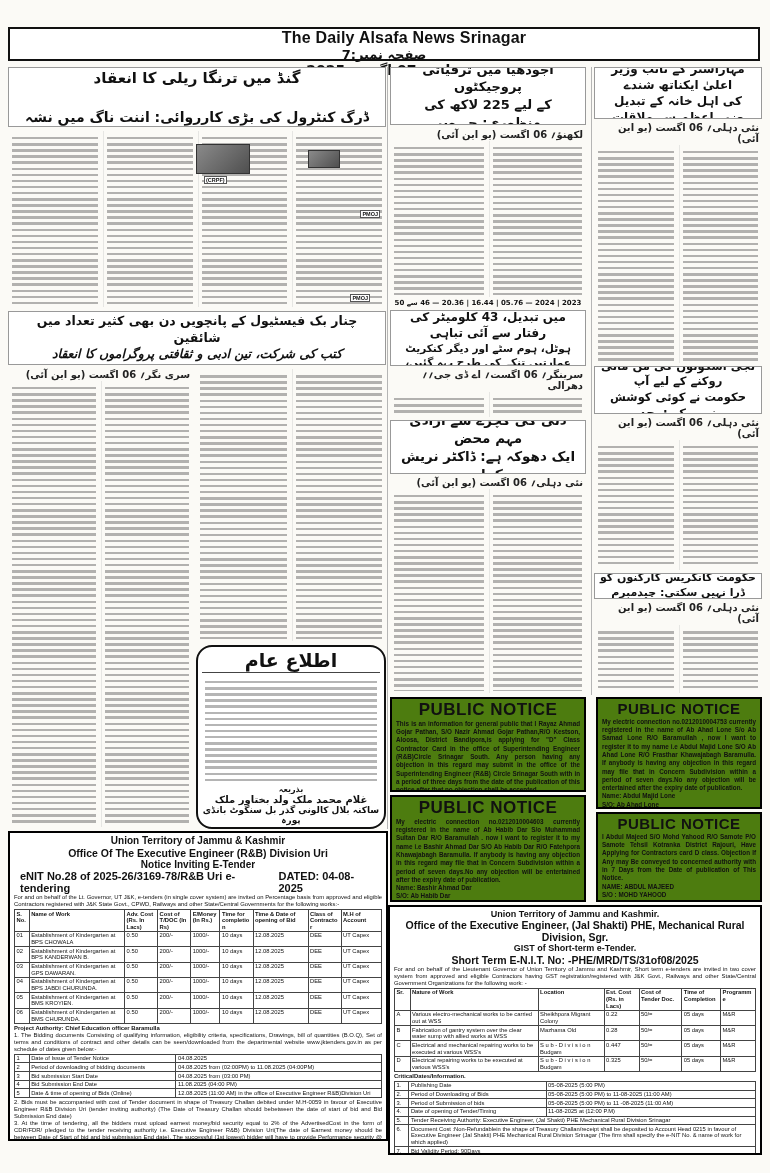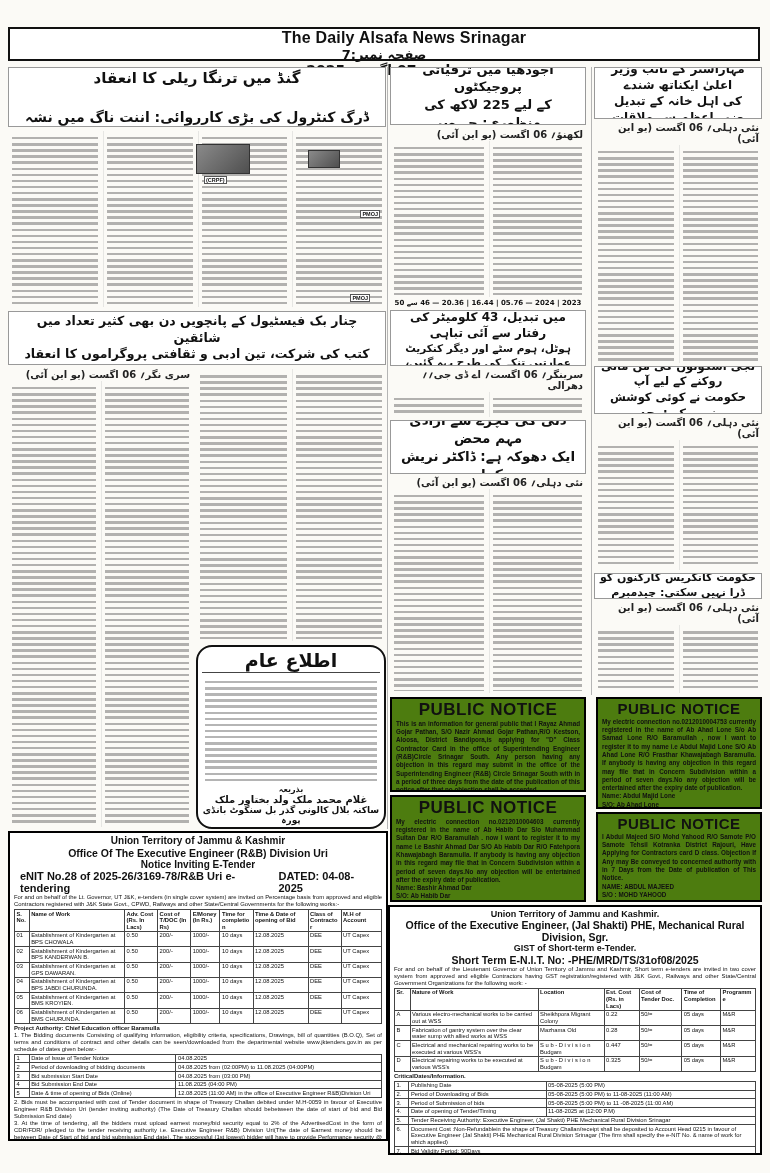--- a/index.html
+++ b/index.html
@@ -78,21 +78,21 @@
     </div>
     <div class="abs photo" style="left:188px;top:14px;width:54px;height:30px;"></div>
     <div class="abs tinylabel" style="left:196px;top:46px;">(CRPF)</div>
     <div class="abs photo" style="left:300px;top:20px;width:32px;height:18px;"></div>
     <div class="abs tinylabel" style="right:6px;top:80px;">PMOJ</div>
     <div class="abs tinylabel" style="right:16px;bottom:6px;">PMOJ</div>
   </div>
 
   <div class="abs hbox" style="left:8px;top:311px;width:378px;height:54px;">
     <div class="head-ur" style="font-size:12.5px;">چنار بک فیسٹیول کے پانچویں دن بھی کثیر تعداد میں شائقین</div>
-    <div class="head-ur" style="font-size:12.5px;">کتب کی شرکت، تین ادبی و ثقافتی پروگراموں کا انعقاد</div>
+    <div class="head-ur" style="font-size:12.5px;font-style:italic;">کتب کی شرکت، تین ادبی و ثقافتی پروگراموں کا انعقاد</div>
   </div>
   <div class="abs body-block" style="left:8px;top:360px;width:185px;height:460px;margin-top:8px;">
     <div class="dl">سری نگر؍ 06 اگست (یو این آئی)</div>
     <div class="cols">
       <div class="col utx"></div>
       <div class="col utx"></div>
     </div>
   </div>
   <div class="abs body-block" style="left:196px;top:368px;width:190px;height:274px;">
     <div class="cols">

